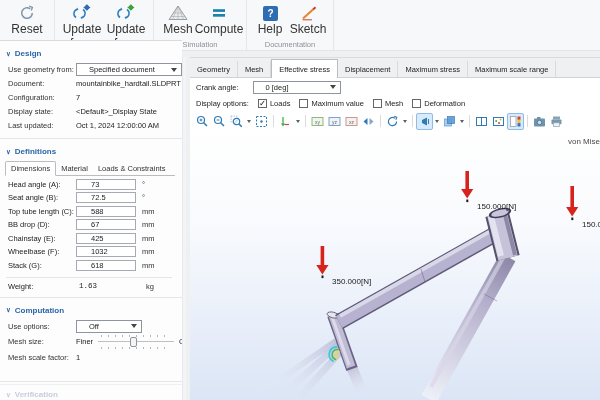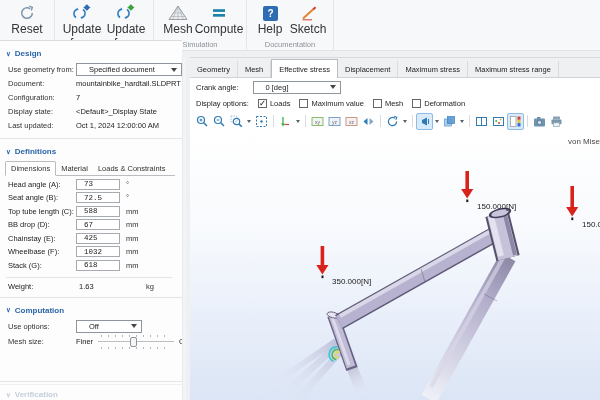--- a/index.html
+++ b/index.html
@@ -23,22 +23,22 @@
   .row .lbl{width:68px;color:#333;flex:none;}
   .row .val{color:#222;white-space:nowrap;}
   .dd{display:flex;align-items:center;border:1px solid #8f959c;background:#fff;height:13px;box-sizing:border-box;}
   .dd .dtext{flex:1;padding-left:12px;white-space:nowrap;}
   .dcaret{width:0;height:0;border-left:3px solid transparent;border-right:3px solid transparent;border-top:4px solid #444;margin:0 4px 0 4px;flex:none;}
   .dtabs{display:flex;margin:1px 0 0 5px;border-bottom:1px solid #b9bdc2;width:170px;align-items:flex-end;}
   .dtab{padding:2px 5px;color:#333;}
   .dtab.active{background:#fff;border:1px solid #b9bdc2;border-bottom:1px solid #fff;margin-bottom:-1px;border-radius:2px 2px 0 0;}
   .frow{display:flex;align-items:center;margin:2.5px 0 0 8px;}
   .frow .flbl{width:68px;flex:none;}
-  .frow input{width:44px;height:11px;border:1px solid #a6abb1;font-family:Liberation Mono, monospace;font-size:7.5px;padding:0 7px;box-sizing:border-box;color:#222;}
-  .frow .pval{width:64px;padding-left:3px;box-sizing:border-box;}
+  .frow input{width:60px;height:11px;border:1px solid #a6abb1;font-family:Liberation Sans, sans-serif;font-size:7.5px;padding:0 14px;box-sizing:border-box;color:#222;}
+  .frow .pval{width:64px;padding-left:3px;box-sizing:border-box;font-family:Liberation Mono, monospace;}
   .frow .unit{margin-left:6px;color:#333;}
   .slider{position:relative;width:76px;height:14px;margin:0 5px;flex:none;}
   .ticks{position:absolute;left:3px;right:3px;height:2px;background:repeating-linear-gradient(90deg,#b4b8bd 0 1px,transparent 1px 7px);}
   .ticks.top{top:0;}.ticks.bot{bottom:0;}
   .track{position:absolute;top:6.5px;left:0;right:0;height:1px;background:#bcc0c5;}
   .thumb{position:absolute;top:2px;left:32px;width:7px;height:10px;background:#f4f5f6;border:1px solid #8e949b;border-radius:2px;box-sizing:border-box;}
   .grayed{color:#a9b0b8;}
   .verif-sep{position:absolute;bottom:15px;left:0;right:0;height:2px;border-top:1px solid #e3e5e8;border-bottom:1px solid #eef0f2;}
   .verif{position:absolute;bottom:1px;left:6px;color:#c5cedb;font-weight:bold;font-size:8px;display:flex;align-items:center;}
   .verif::before{content:"∨";margin-right:4px;font-size:6.5px;}
@@ -252,37 +252,41 @@
       <span class="lbl">Mesh size:</span>
       <span>Finer</span>
       <div class="slider">
         <div class="ticks top"></div>
         <div class="track"></div>
         <div class="thumb"></div>
         <div class="ticks bot"></div>
       </div>
       <span>Coarser</span>
     </div>
+    <div class="row grayed">
+      <span class="lbl grayed">Mesh scale factor:</span>
+      <span class="val grayed">1</span>
+    </div>
 
     <div class="verif-sep"></div>
     <div class="verif">
         <span>Verification</span>
       </div>
   </div>
   <div class="lsb"></div>
   <div class="split"></div>
 
   <div class="right">
     <div class="gtabs">
       <div class="gtab">Geometry</div>
       <div class="gtab">Mesh</div>
       <div class="gtab active">Effective stress</div>
       <div class="gtab">Displacement</div>
       <div class="gtab">Maximum stress</div>
-      <div class="gtab">Maximum stress range</div>
+      <div class="gtab">Maximum scale range</div>
     </div>
 
     <div class="crow">
       <span>Crank angle:</span>
       <div class="dd">
         <span class="dtext">0 [deg]</span>
         <span class="dcaret"></span>
       </div>
     </div>
 

